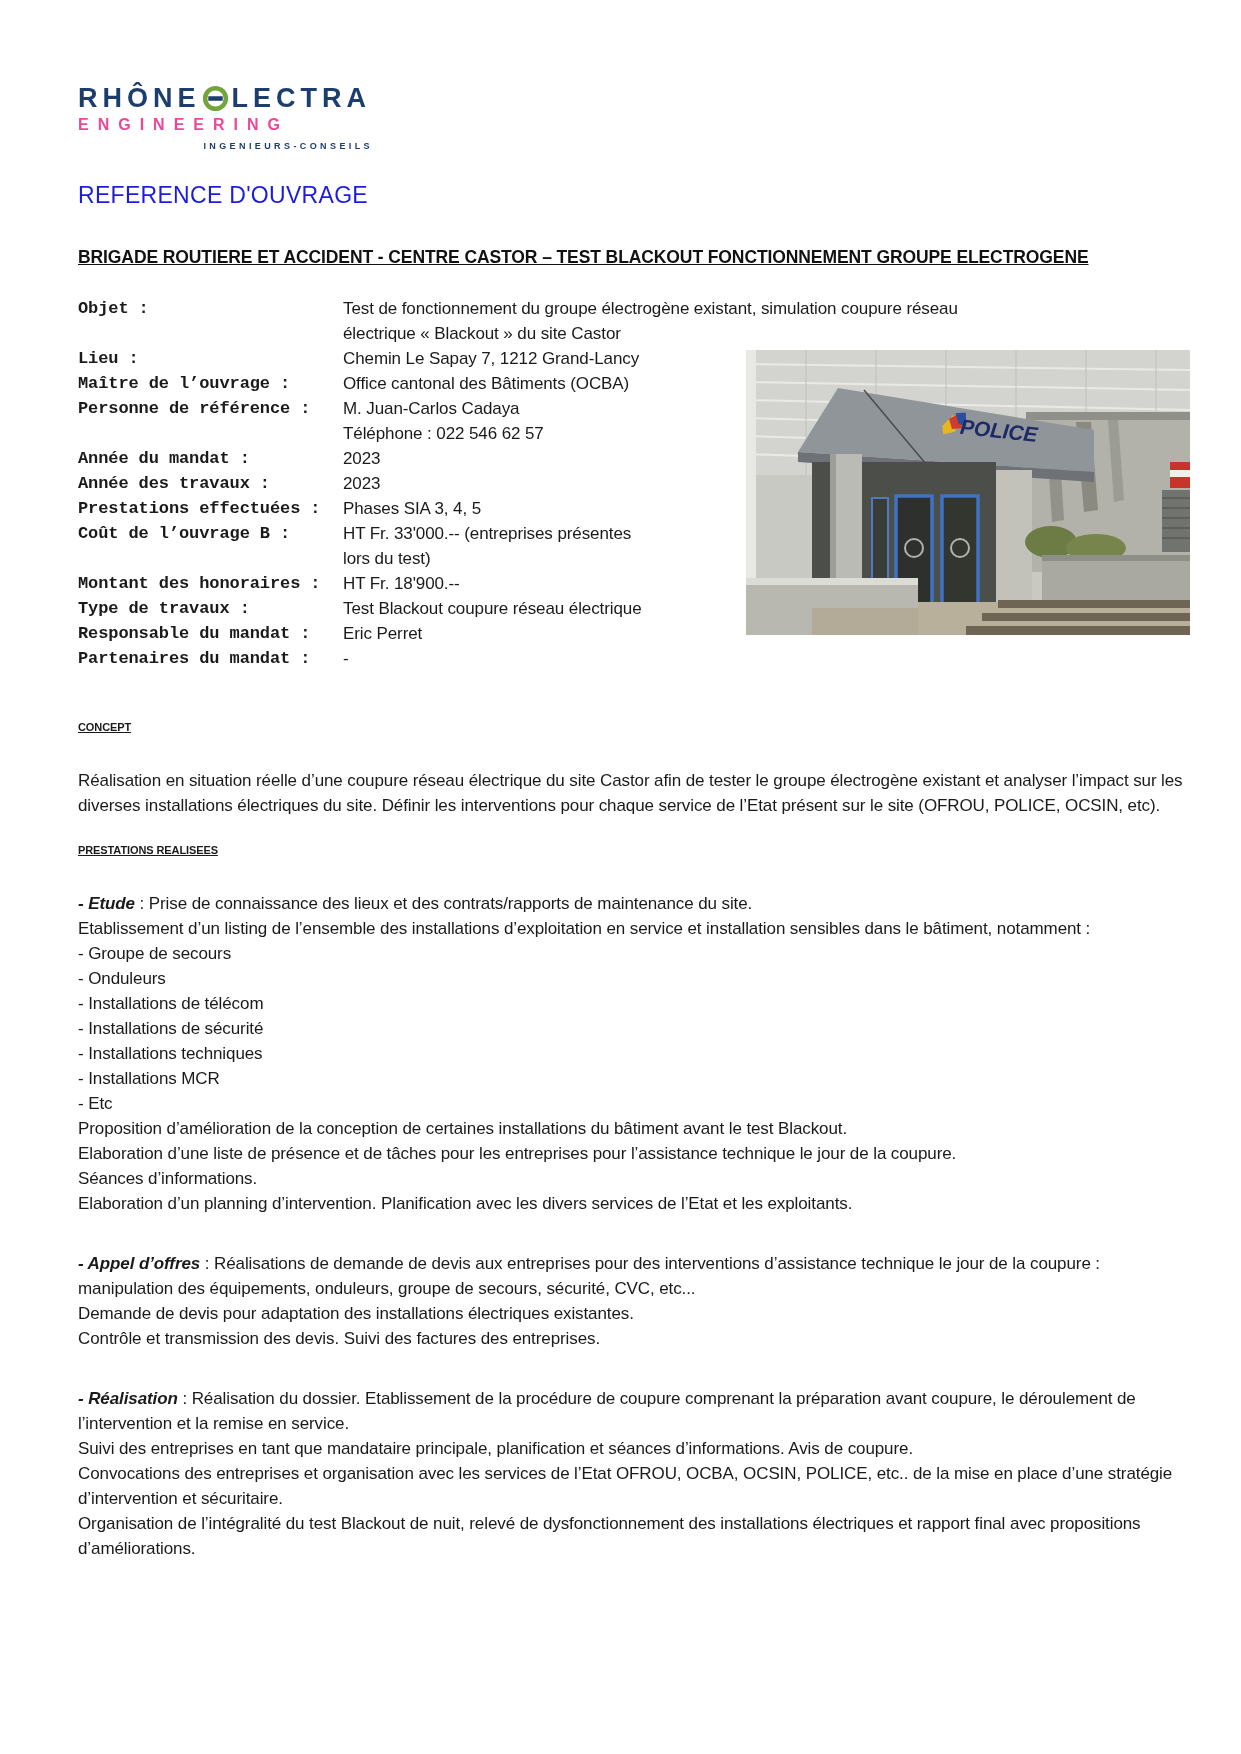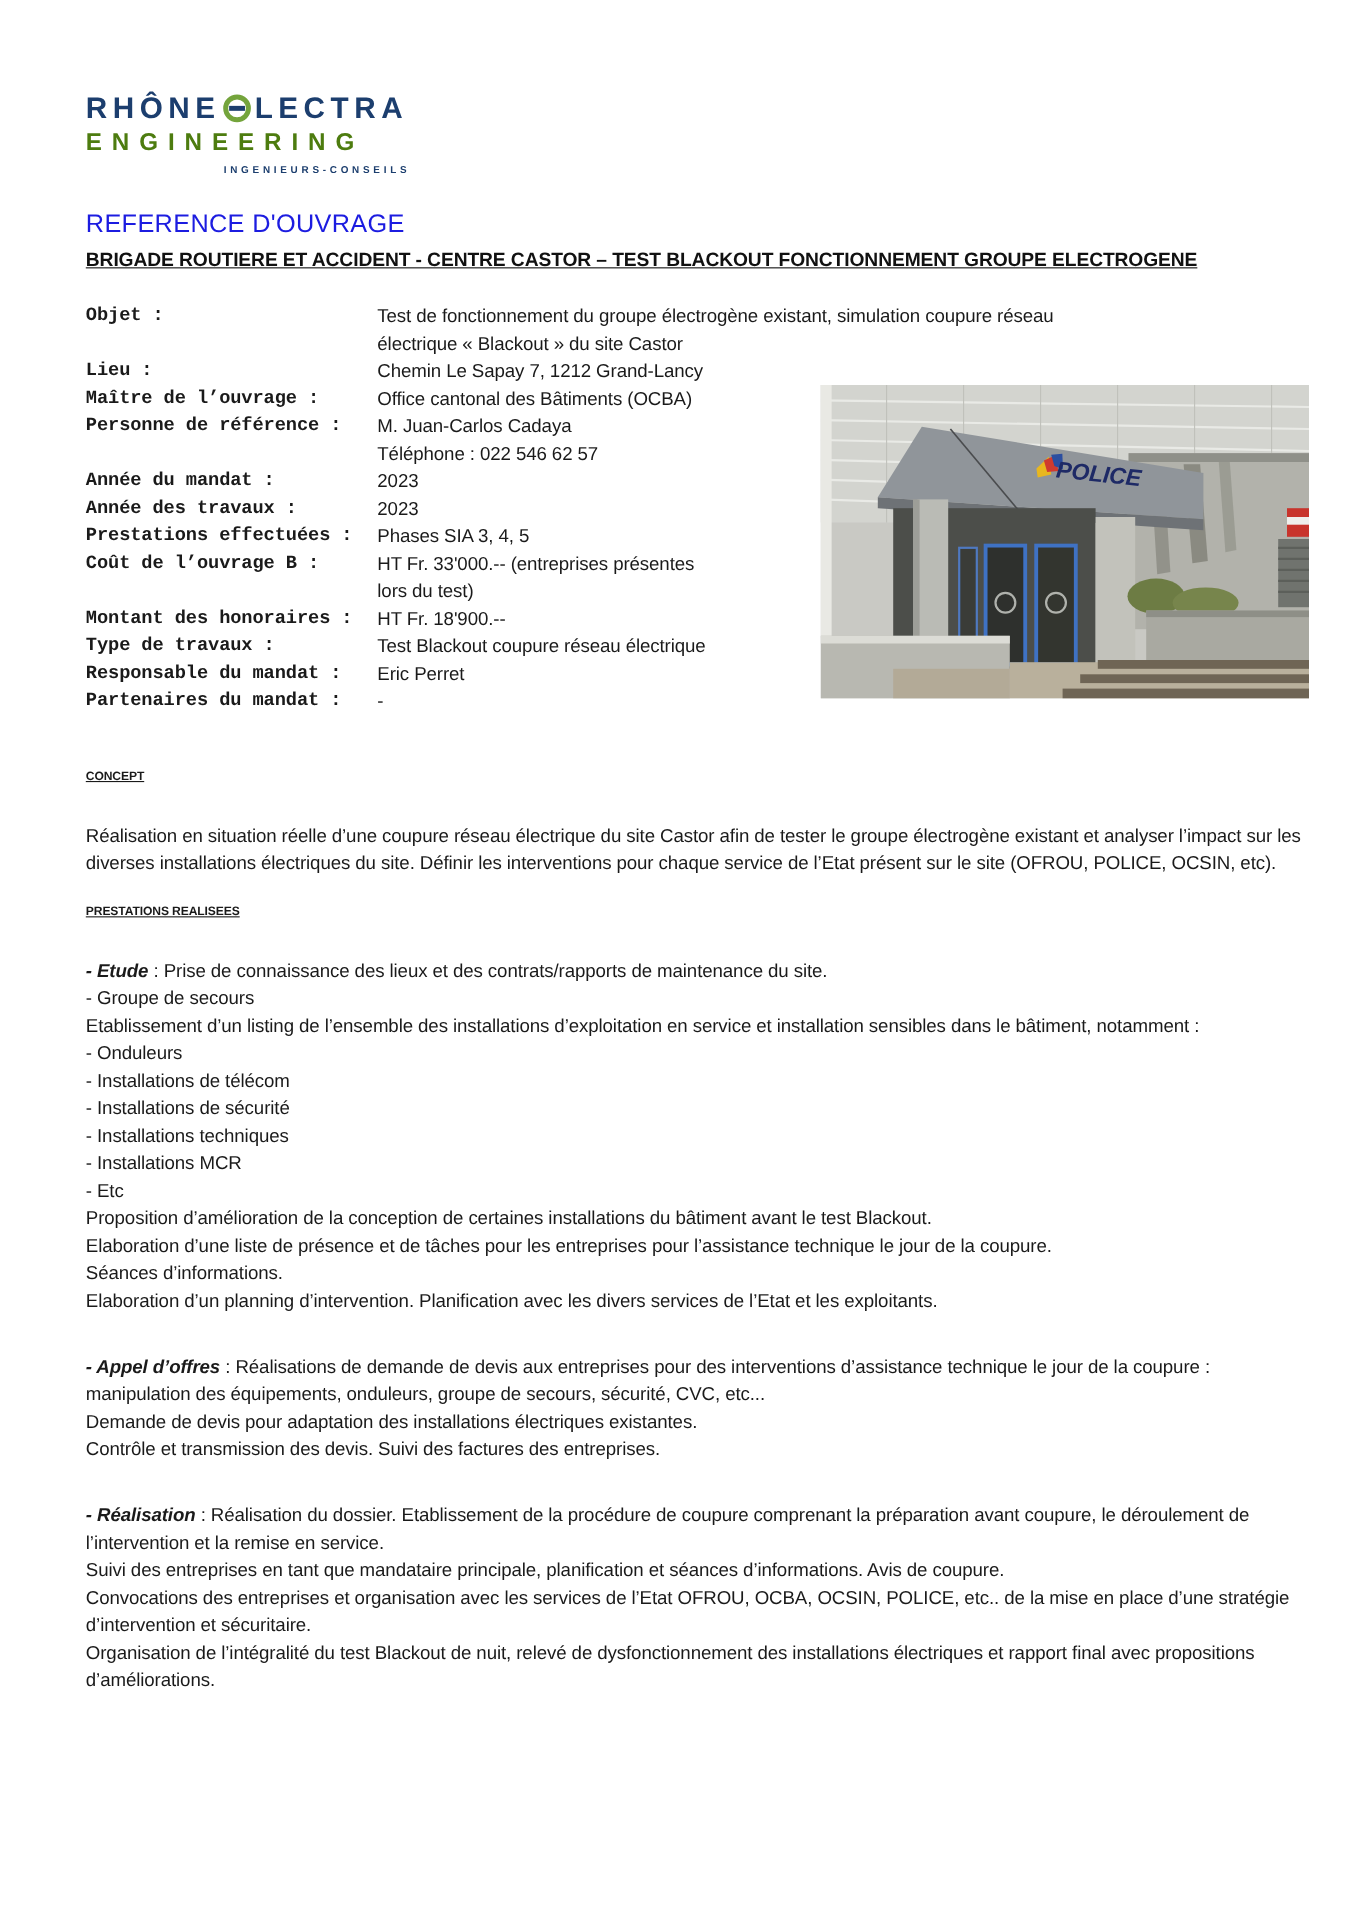--- a/index.html
+++ b/index.html
@@ -6,26 +6,26 @@
   body{
     width:1241px;height:1754px;background:#ffffff;position:relative;overflow:hidden;
     font-family:"Liberation Sans",sans-serif;color:#1a1a1a;letter-spacing:-0.1px;
   }
   .page{padding:85px 50px 0 78px;}
 
   
   .logo{width:302px;}
   .logo-line1{font-size:27px;font-weight:bold;color:#1c3e6e;letter-spacing:5px;line-height:1;display:flex;align-items:flex-start;}
   .logo-e{display:inline-block;width:27px;height:27px;margin:0 3px 0 1px;}
-  .logo-line2{font-size:22px;font-weight:bold;color:#4d7c0f;letter-spacing:9px;margin-top:4px;white-space:nowrap;}
+  .logo-line2{font-size:16px;font-weight:bold;color:#ec4899;letter-spacing:9px;margin-top:4px;white-space:nowrap;}
   .logo-line3{font-size:9px;font-weight:bold;color:#1c3e6e;letter-spacing:3.4px;margin-top:7px;text-align:right;width:295px;}
 
   
   .page-title{margin-top:31px;font-size:23px;color:#1c1ce0;letter-spacing:0.3px;}
-  .doc-title{margin-top:9px;font-size:17.5px;font-weight:bold;text-decoration:underline;color:#111;}
+  .doc-title{margin-top:38px;font-size:17.5px;font-weight:bold;text-decoration:underline;color:#111;}
 
   
   .info-table{margin-top:28px;font-size:17px;line-height:25px;}
   .info-row{display:grid;grid-template-columns:265px 1fr;}
   .info-label{font-weight:bold;font-family:Liberation Mono, monospace;}
   .info-value{white-space:nowrap;}
 
   
   .section{margin-top:44px;font-size:17px;line-height:25px;max-width:1110px;}
   .section + .section{margin-top:20px;}
@@ -116,22 +116,22 @@
       <div class="section">
         <div class="section-heading">CONCEPT</div>
         <div class="block">
           <p>Réalisation en situation réelle d’une coupure réseau électrique du site Castor afin de tester le groupe électrogène existant et analyser l’impact sur les diverses installations électriques du site. Définir les interventions pour chaque service de l’Etat présent sur le site (OFROU, POLICE, OCSIN, etc).</p>
         </div>
       </div>
       <div class="section">
         <div class="section-heading">PRESTATIONS REALISEES</div>
         <div class="block">
           <p><span class="lead">- Etude</span> : Prise de connaissance des lieux et des contrats/rapports de maintenance du site.</p>
+          <p>Etablissement d’un listing de l’ensemble des installations d’exploitation en service et installation sensibles dans le bâtiment, notamment :</p>
           <p>- Groupe de secours</p>
-          <p>Etablissement d’un listing de l’ensemble des installations d’exploitation en service et installation sensibles dans le bâtiment, notamment :</p>
           <p>- Onduleurs</p>
           <p>- Installations de télécom</p>
           <p>- Installations de sécurité</p>
           <p>- Installations techniques</p>
           <p>- Installations MCR</p>
           <p>- Etc</p>
           <p>Proposition d’amélioration de la conception de certaines installations du bâtiment avant le test Blackout.</p>
           <p>Elaboration d’une liste de présence et de tâches pour les entreprises pour l’assistance technique le jour de la coupure.</p>
           <p>Séances d’informations.</p>
           <p>Elaboration d’un planning d’intervention. Planification avec les divers services de l’Etat et les exploitants.</p>

